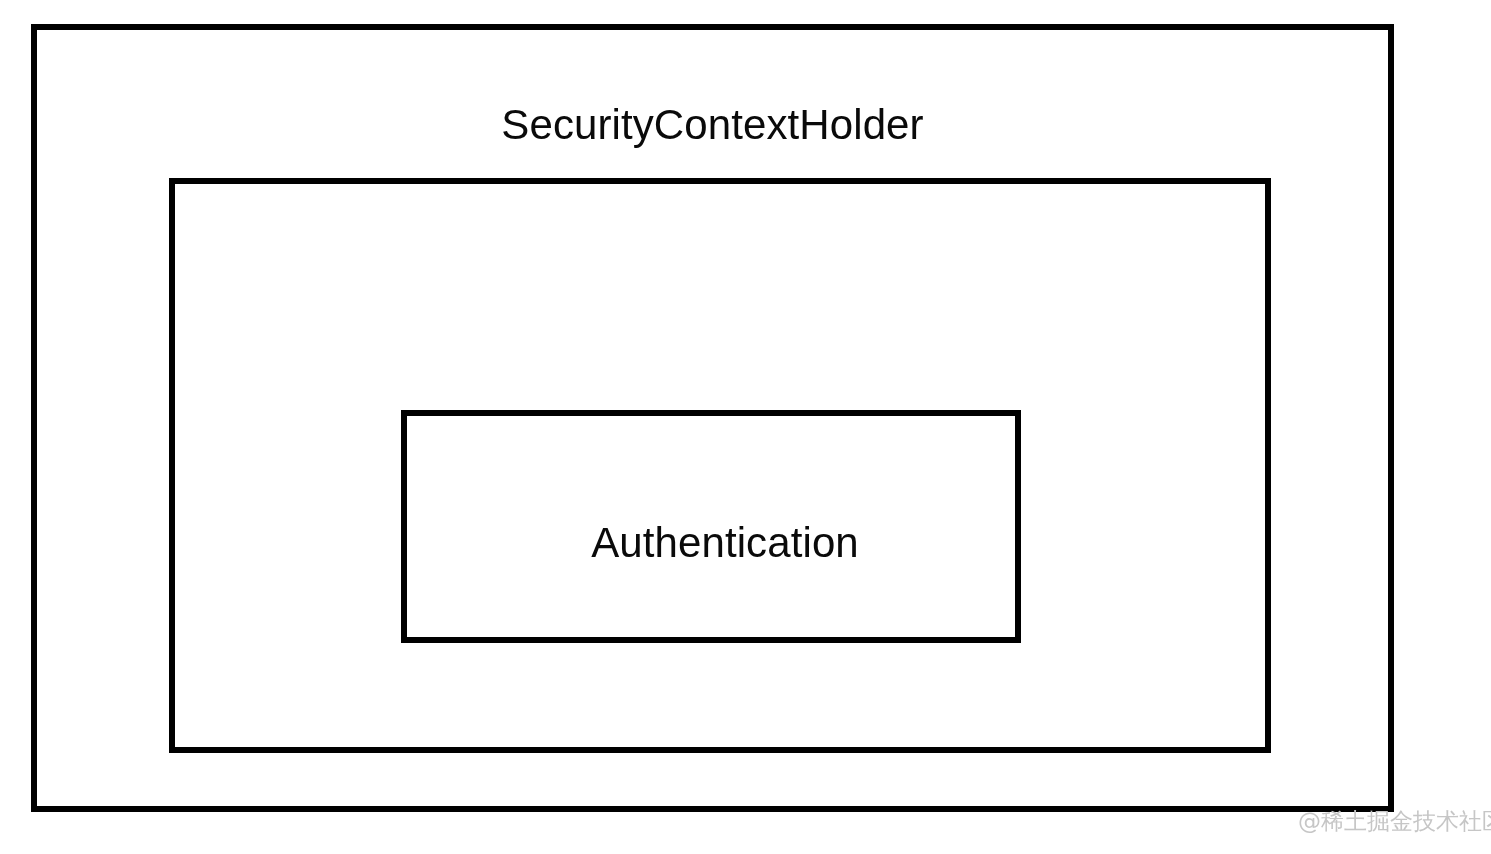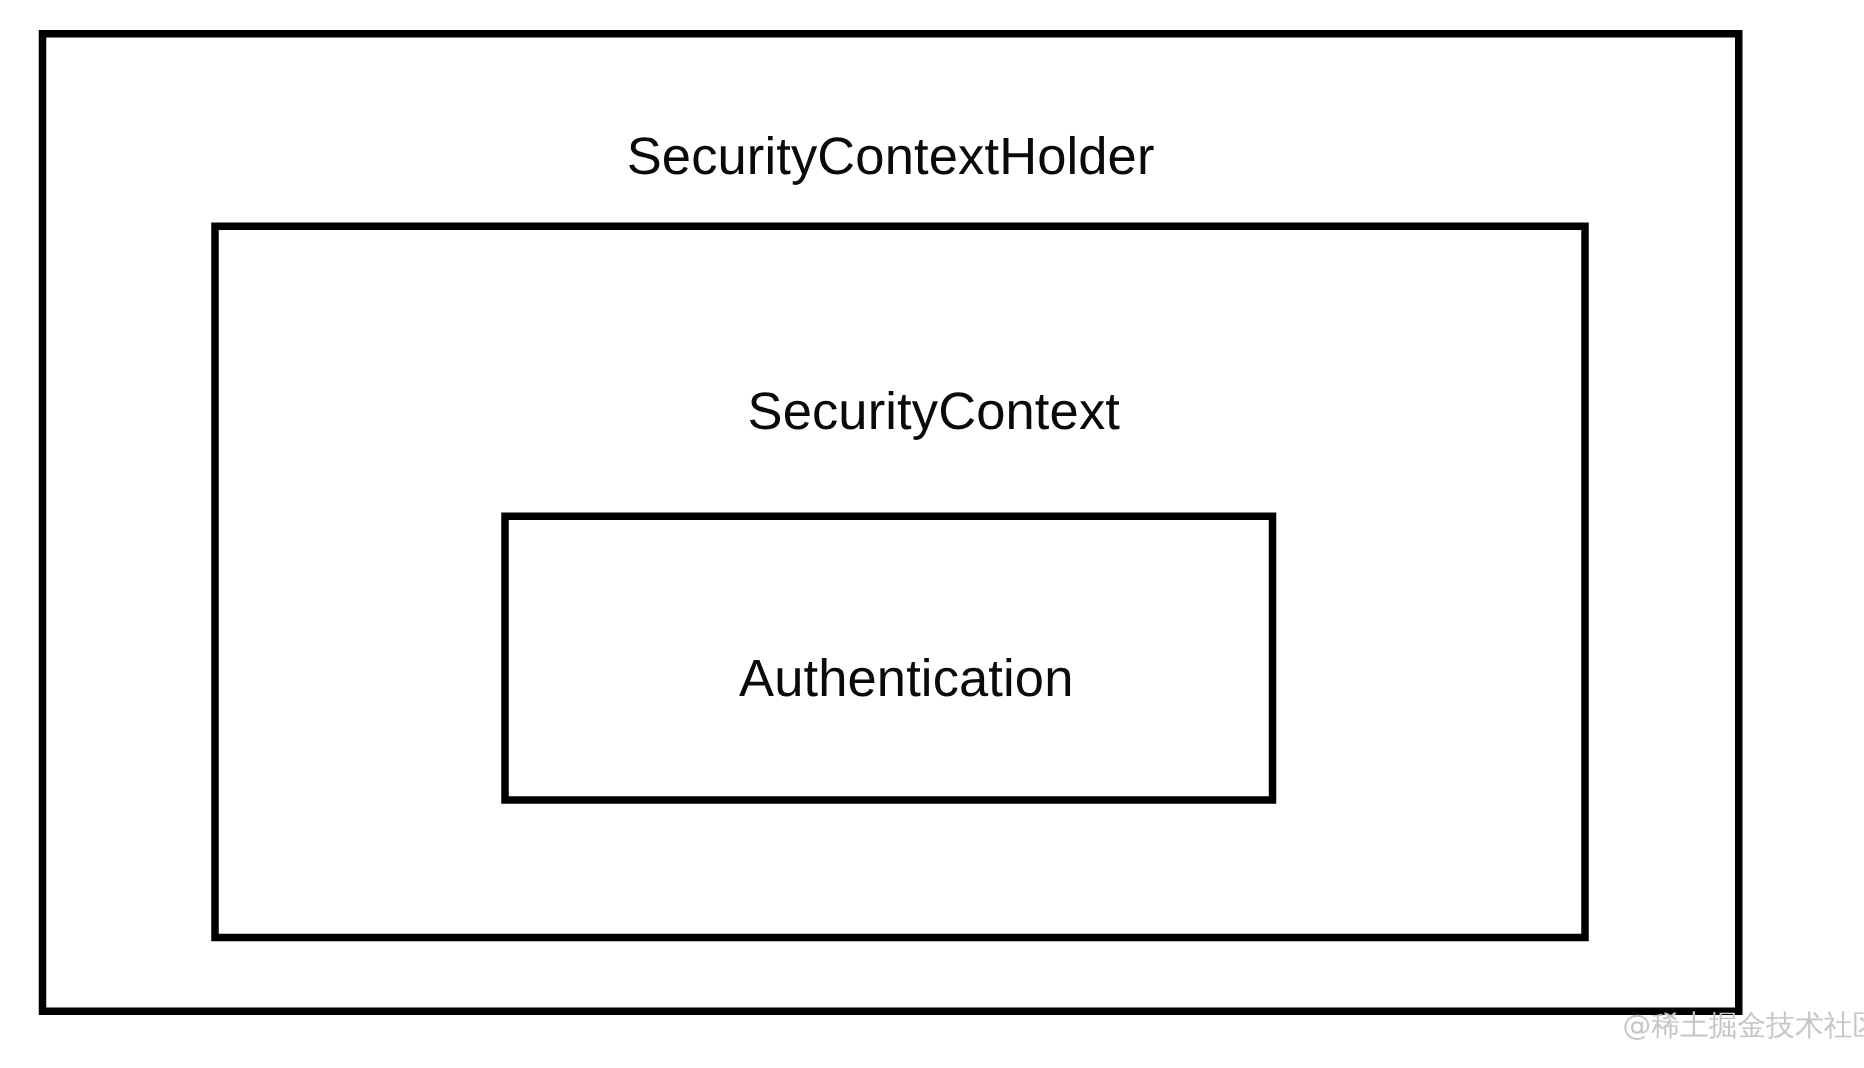--- a/index.html
+++ b/index.html
@@ -103,21 +103,20 @@
 <body>
 
 <div id="canvas">
 
   <div class="box" id="box-outer">
 
     <div class="box-label" id="label-outer">SecurityContextHolder</div>
 
     <div class="box" id="box-middle">
 
-      <div class="box-label" id="label-middle">SecurityContext</div>
 
       <div class="box" id="box-inner">
 
         <div class="box-label" id="label-inner">Authentication</div>
 
       </div>
     </div>
   </div>
 
   <div id="watermark">@稀土掘金技术社区</div>

